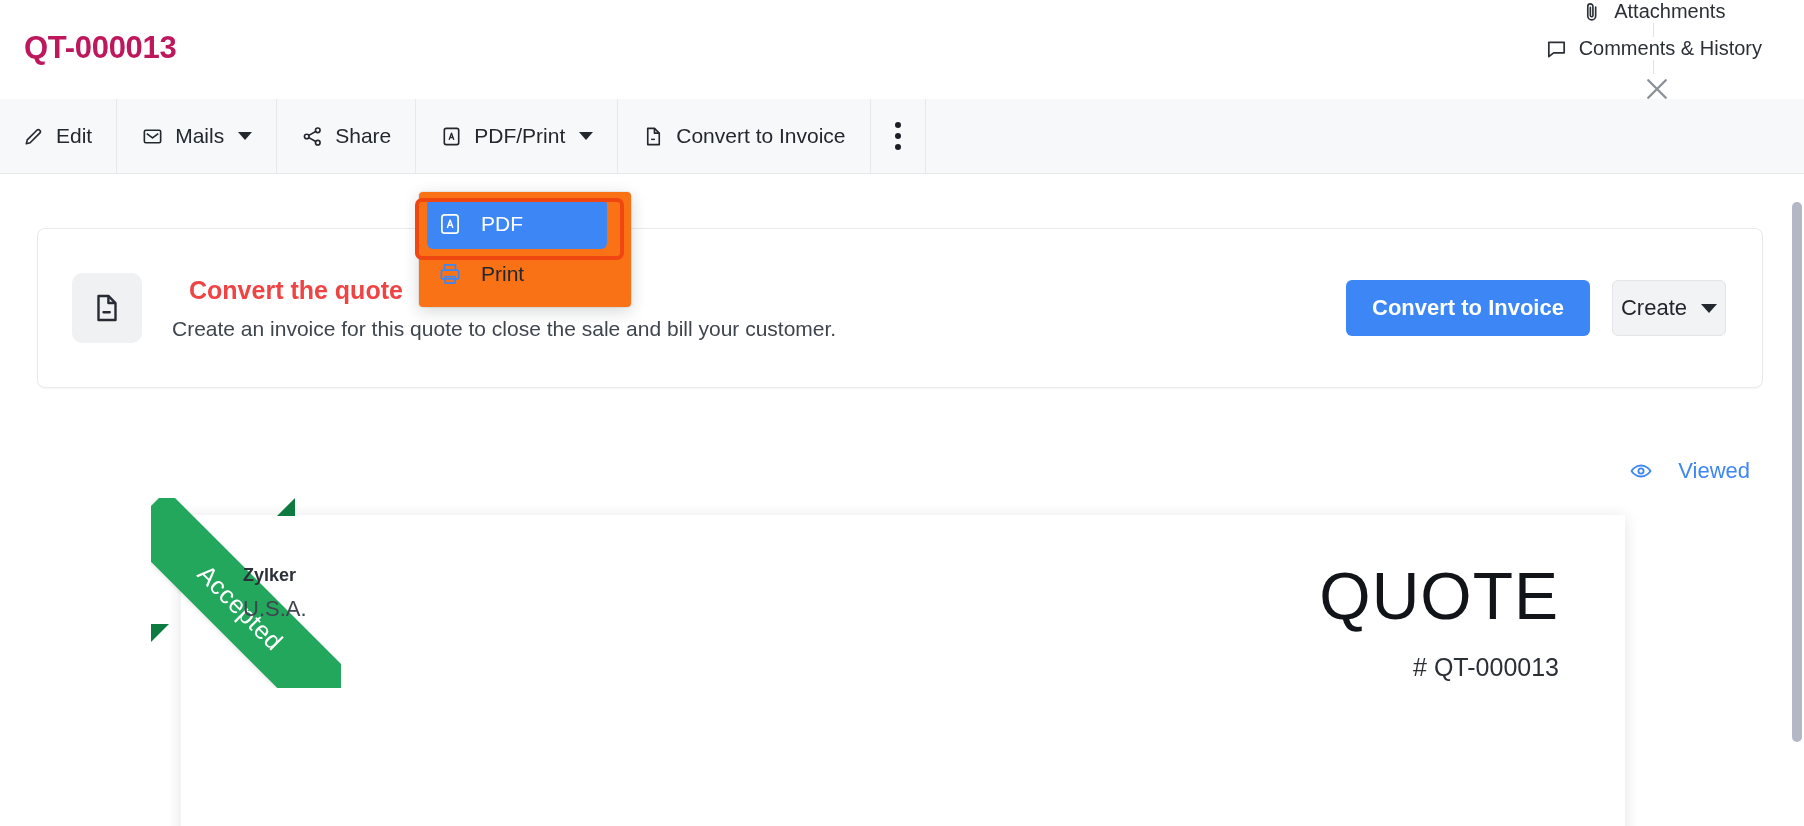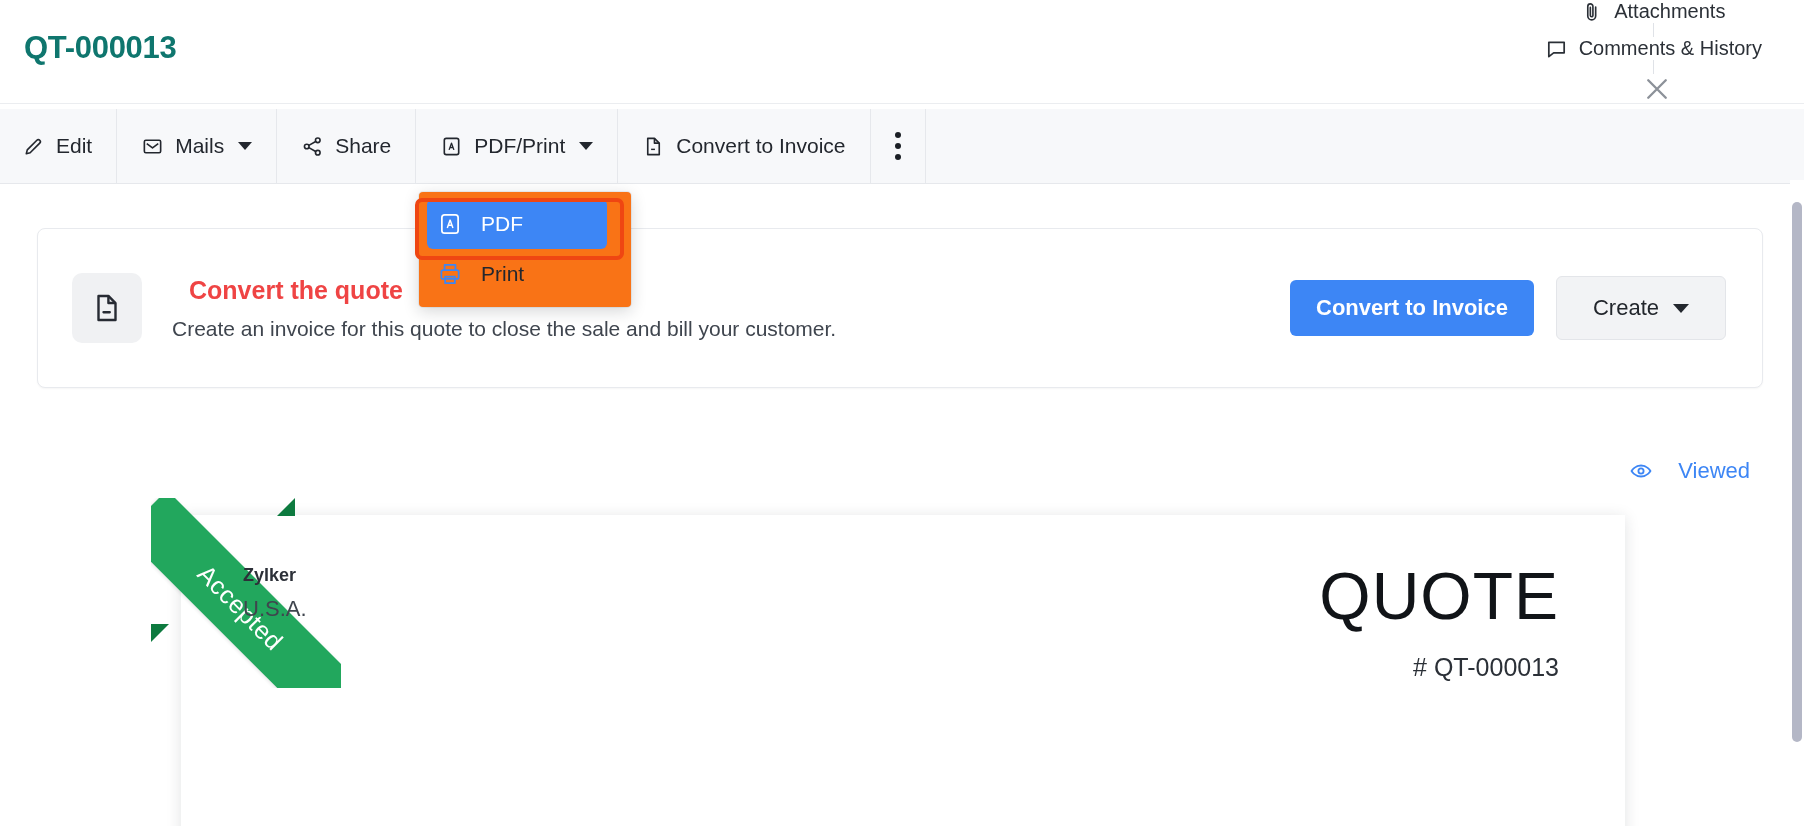--- a/index.html
+++ b/index.html
@@ -31,21 +31,21 @@
     display: flex;
     align-items: center;
     border-bottom: 1px solid #ebedf0;
   }
   .header-title {
     position: absolute;
     left: 24px;
     top: 30px;
     font-size: 31px;
     font-weight: 700;
-    color: #0f766e;
+    color: #be185d;
     letter-spacing: -0.3px;
   }
   .header-actions {
     position: absolute;
     right: 20px;
     top: 0;
     height: 104px;
     display: flex;
     align-items: center;
     gap: 0px;
@@ -71,21 +71,21 @@
     padding: 0 14px 0 22px;
     display: flex;
     align-items: center;
     cursor: pointer;
   }
   .icon { display: inline-flex; align-items: center; justify-content: center; flex: none; }
 
   
   .toolbar {
     position: absolute;
-    left: 0; top: 109px;
+    left: 0; top: 99px;
     width: 1804px;
     height: 75px;
     background: #f7f8fa;
     border-bottom: 1px solid #e6e8ec;
     display: flex;
     align-items: stretch;
   }
   .tb-item {
     display: flex;
     align-items: center;
@@ -215,22 +215,22 @@
     padding: 0 26px;
     cursor: pointer;
     font-family: inherit;
   }
   .btn-secondary {
     background: #f2f3f5;
     color: #22262c;
     font-size: 22px;
     border: 1px solid #e3e5e9;
     border-radius: 6px;
-    height: 64px;
-    padding: 0 36px;
+    height: 56px;
+    padding: 0 8px;
     cursor: pointer;
     display: flex;
     align-items: center;
     gap: 14px;
     font-family: inherit;
   }
   .btn-caret {
     width: 0; height: 0;
     border-left: 8px solid transparent;
     border-right: 8px solid transparent;

